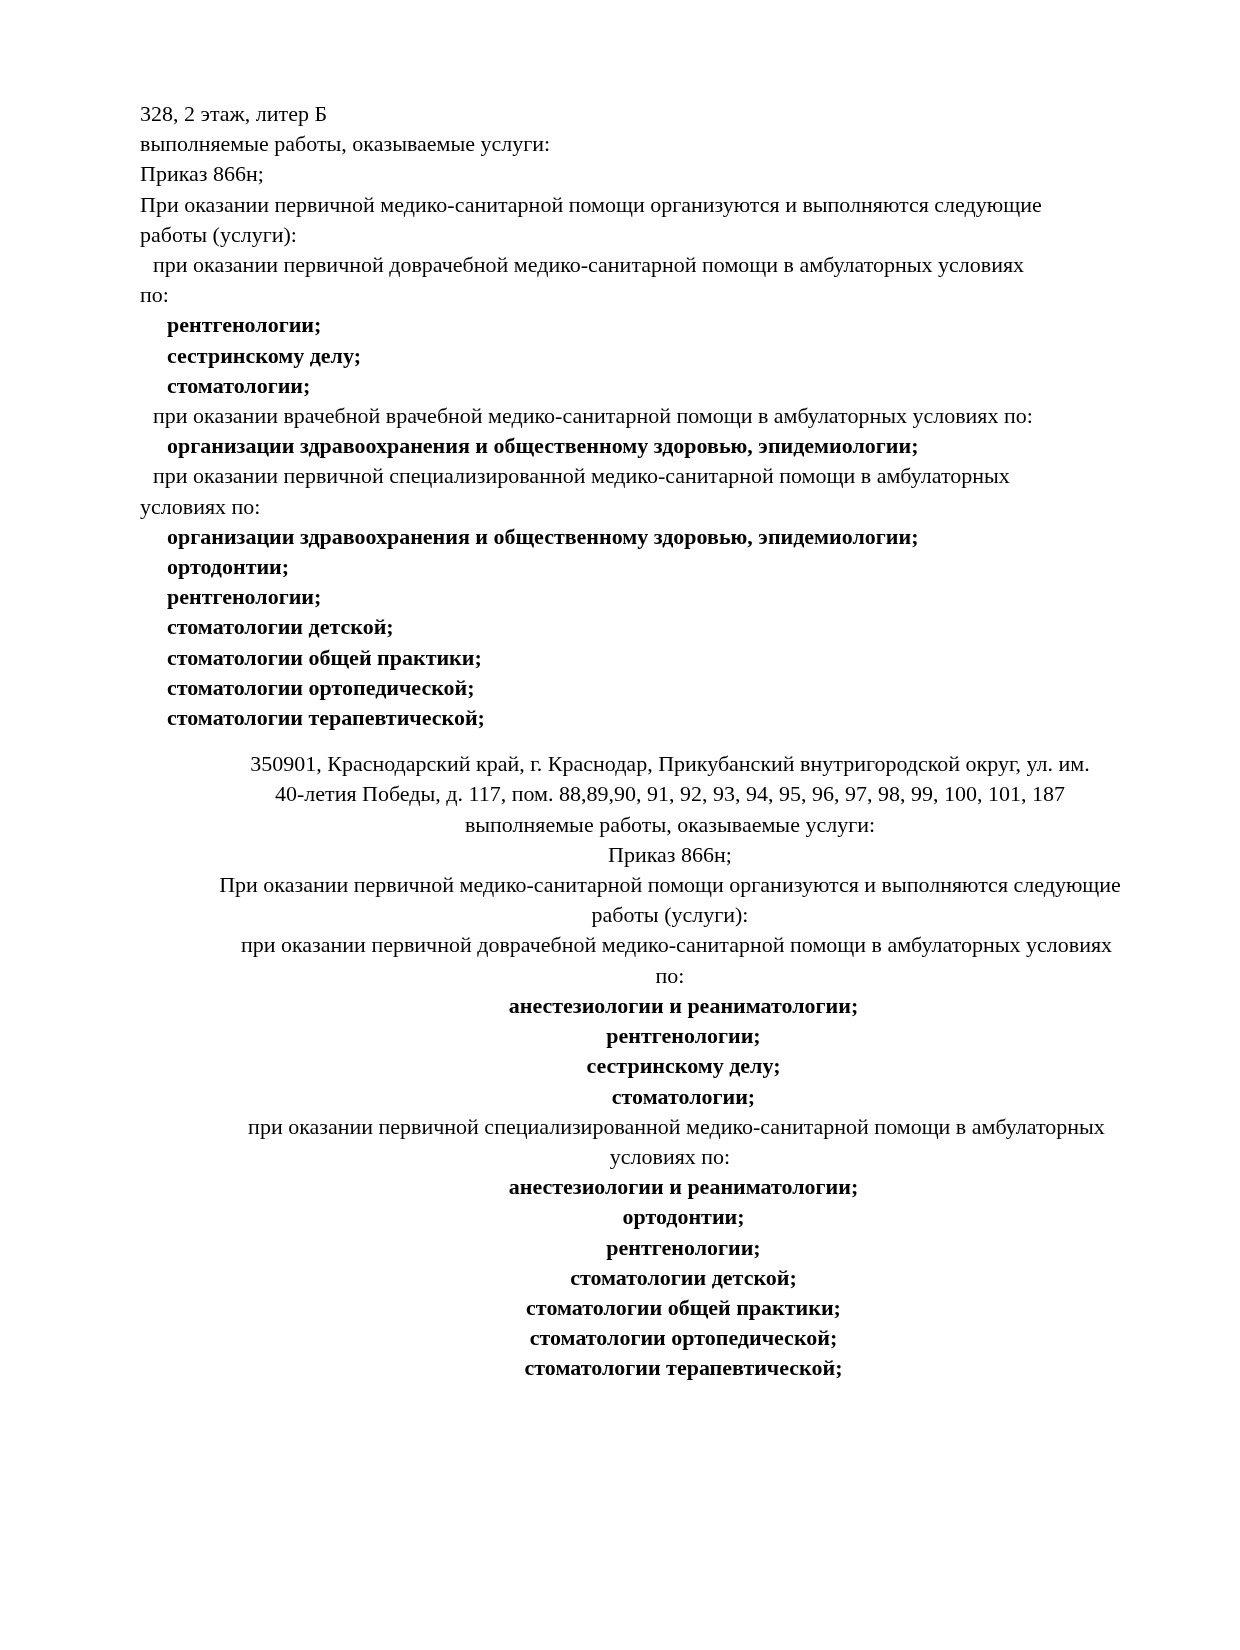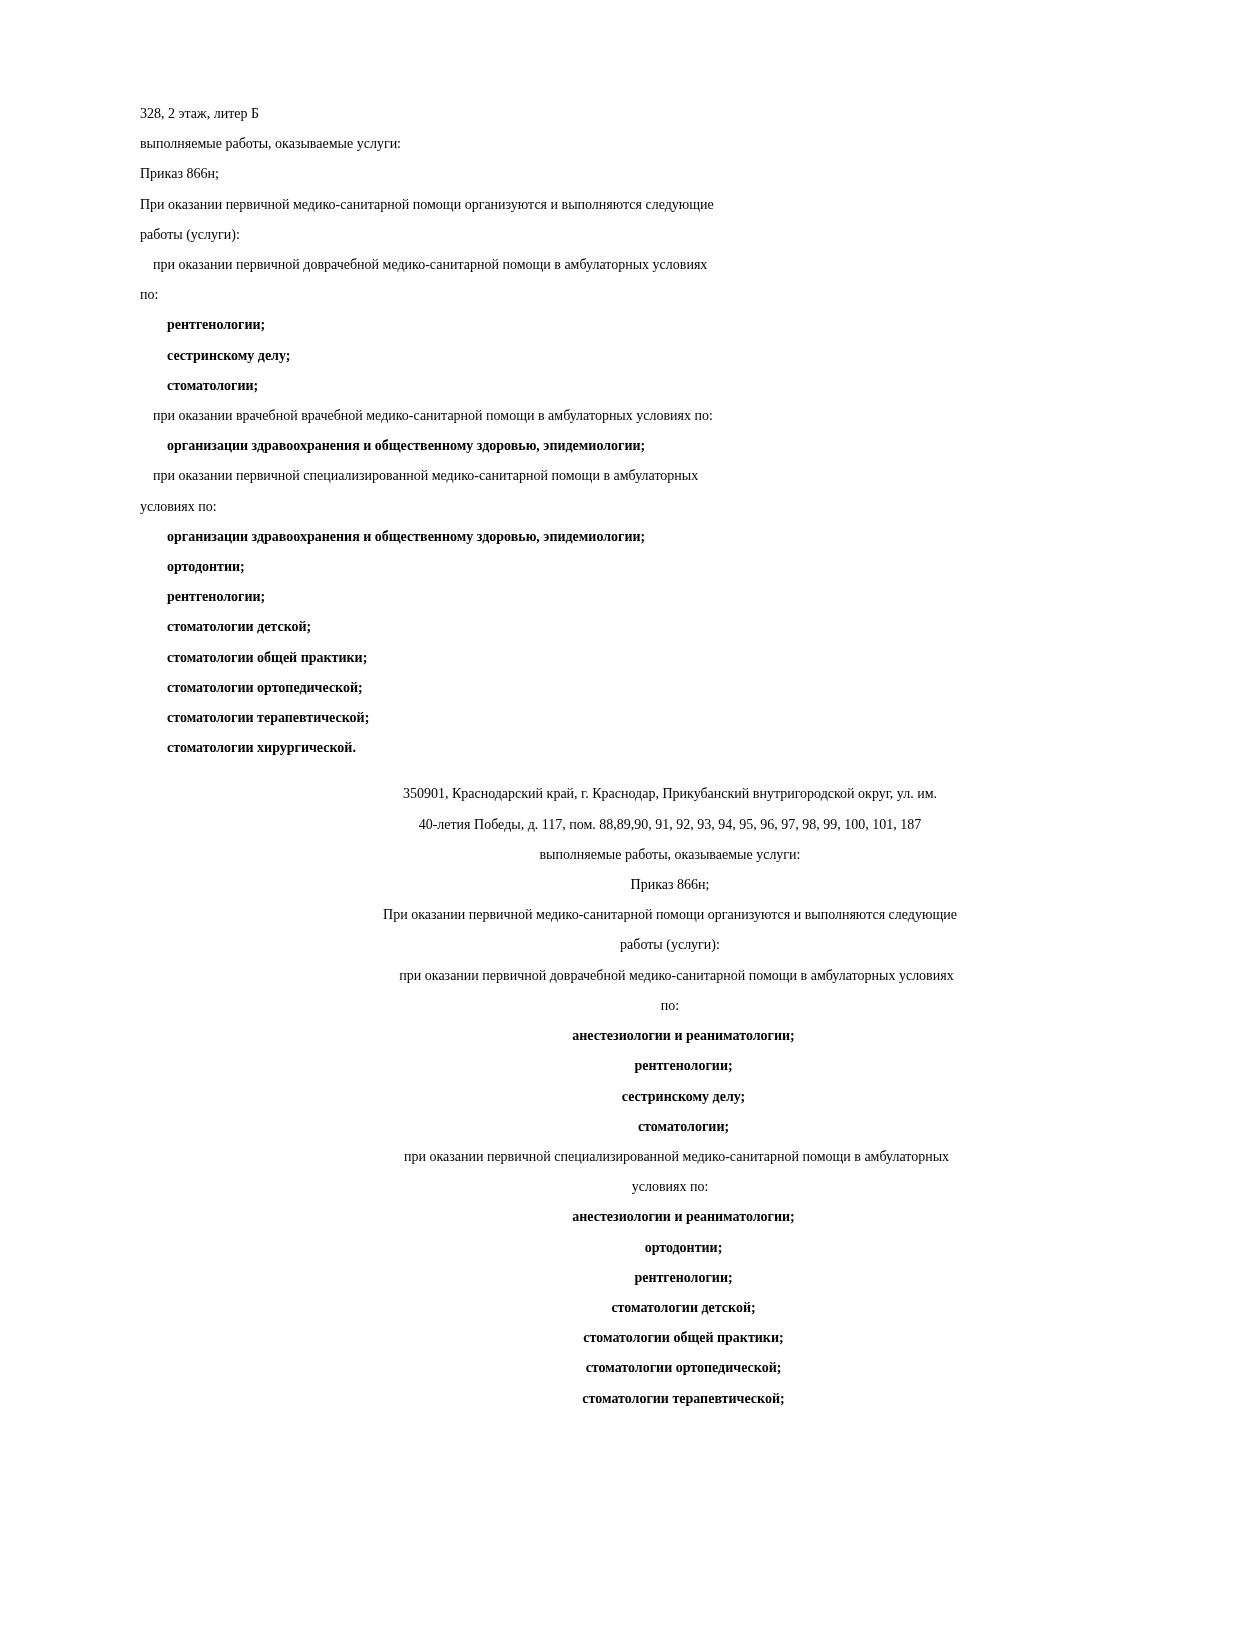--- a/index.html
+++ b/index.html
@@ -17,21 +17,21 @@
     position: absolute;
     inset: 0;
     background: #ffffff;
   }
   .doc {
     position: absolute;
     left: 140px;
     top: 99px;
     width: 1060px;
     font-family: "Liberation Serif", "DejaVu Serif", serif;
-    font-size: 14px;
+    font-size: 22px;
     line-height: 30.2px;
     color: #000000;
     letter-spacing: 0;
   }
   .section + .section {
     margin-top: 16px;
     text-align: center;
   }
   .line {
     white-space: pre;
@@ -60,21 +60,20 @@
         <div class="line indent-2">организации здравоохранения и общественному здоровью, эпидемиологии;</div>
         <div class="line indent-1">при оказании первичной специализированной медико-санитарной помощи в амбулаторных</div>
         <div class="line indent-0">условиях по:</div>
         <div class="line indent-2">организации здравоохранения и общественному здоровью, эпидемиологии;</div>
         <div class="line indent-2">ортодонтии;</div>
         <div class="line indent-2">рентгенологии;</div>
         <div class="line indent-2">стоматологии детской;</div>
         <div class="line indent-2">стоматологии общей практики;</div>
         <div class="line indent-2">стоматологии ортопедической;</div>
         <div class="line indent-2">стоматологии терапевтической;</div>
-        <div class="line indent-2">стоматологии хирургической.</div>
       </div>
       <div class="section">
         <div class="line indent-0">350901, Краснодарский край, г. Краснодар, Прикубанский внутригородской округ, ул. им.</div>
         <div class="line indent-0">40-летия Победы, д. 117, пом. 88,89,90, 91, 92, 93, 94, 95, 96, 97, 98, 99, 100, 101, 187</div>
         <div class="line indent-0">выполняемые работы, оказываемые услуги:</div>
         <div class="line indent-0">Приказ 866н;</div>
         <div class="line indent-0">При оказании первичной медико-санитарной помощи организуются и выполняются следующие</div>
         <div class="line indent-0">работы (услуги):</div>
         <div class="line indent-1">при оказании первичной доврачебной медико-санитарной помощи в амбулаторных условиях</div>
         <div class="line indent-0">по:</div>

